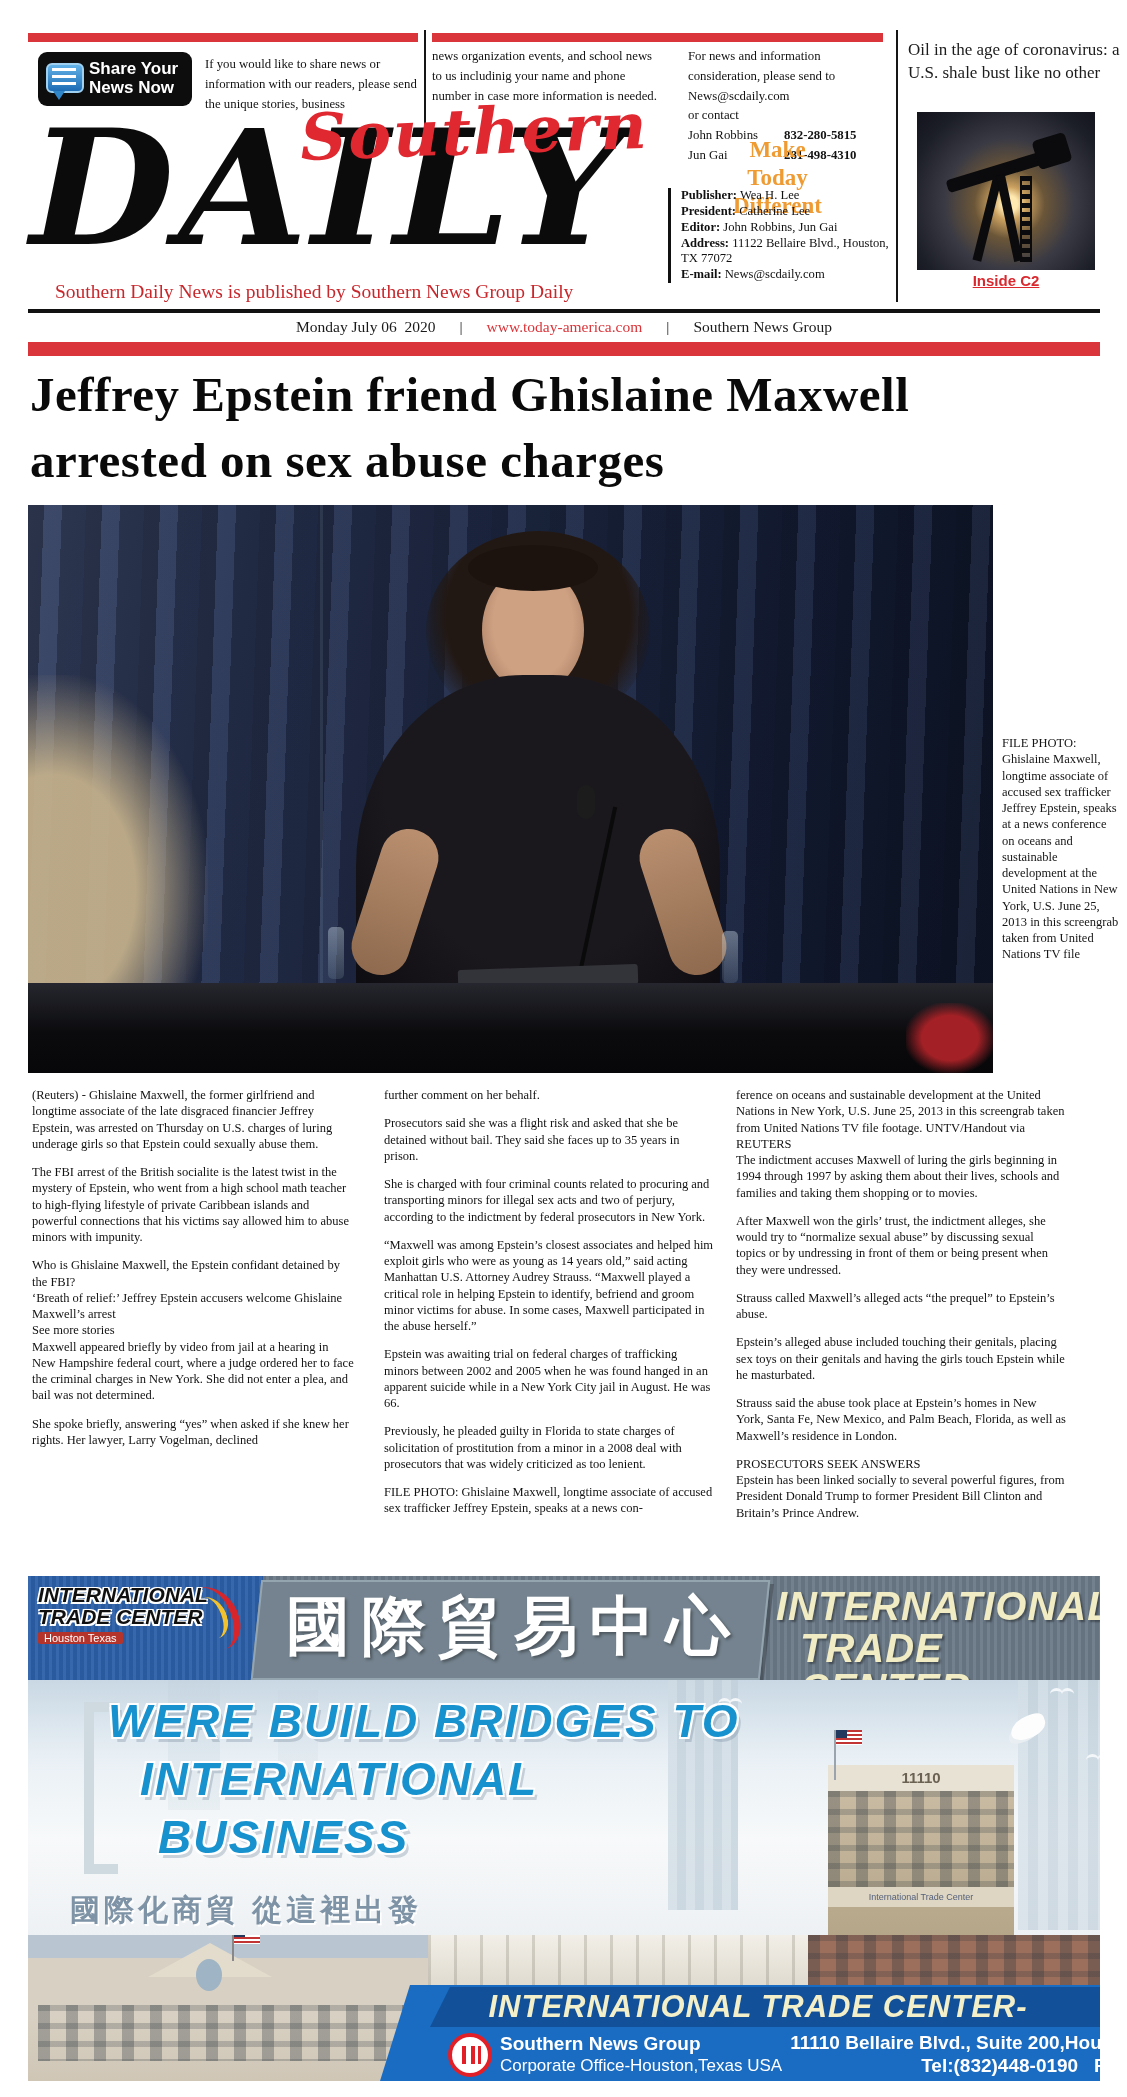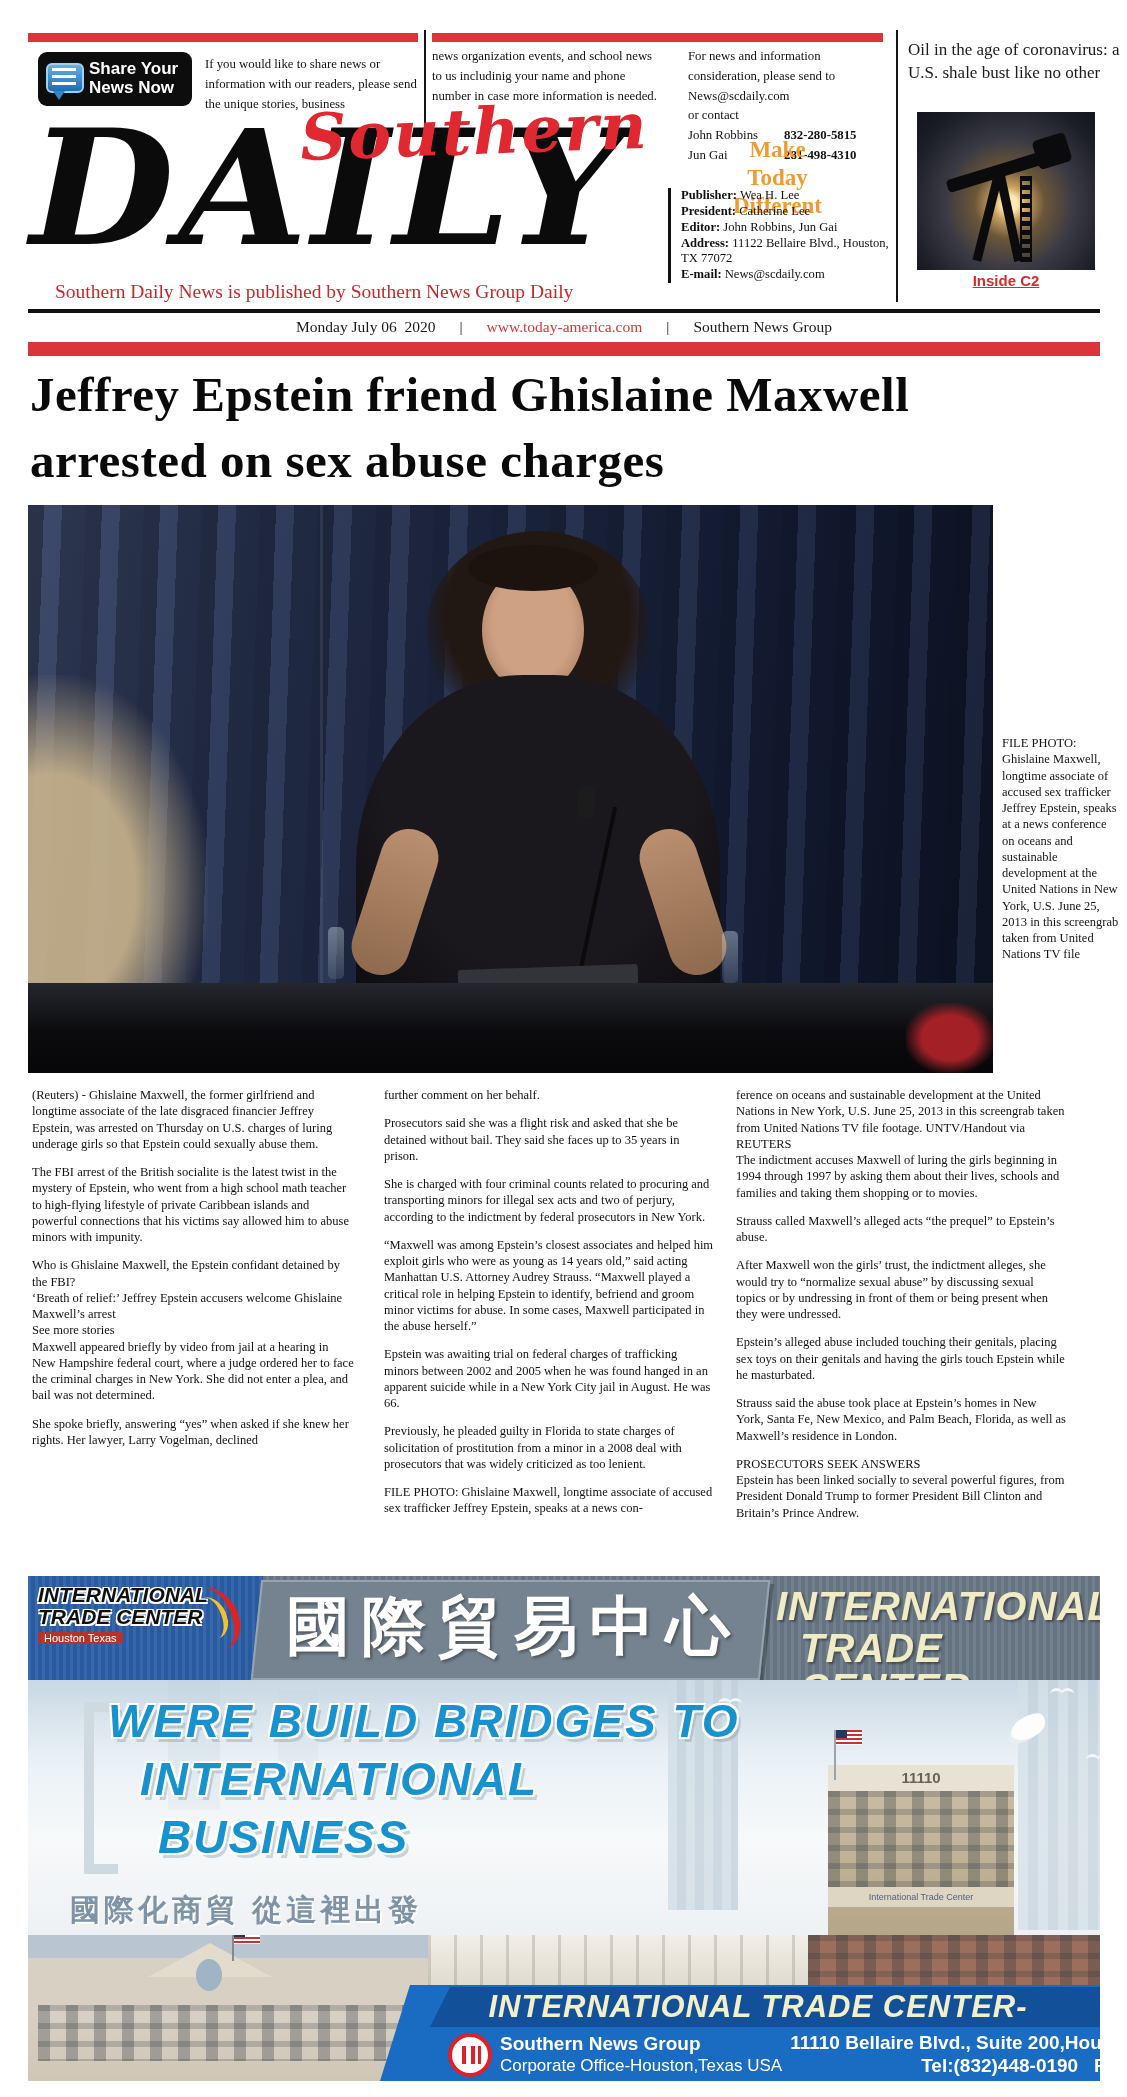--- a/index.html
+++ b/index.html
@@ -229,22 +229,22 @@
     <p>Prosecutors said she was a flight risk and asked that she be detained without bail. They said she faces up to 35 years in prison.</p>
     <p>She is charged with four criminal counts related to procuring and transporting minors for illegal sex acts and two of perjury, according to the indictment by federal prosecutors in New York.</p>
     <p>“Maxwell was among Epstein’s closest associates and helped him exploit girls who were as young as 14 years old,” said acting Manhattan U.S. Attorney Audrey Strauss. “Maxwell played a critical role in helping Epstein to identify, befriend and groom minor victims for abuse. In some cases, Maxwell participated in the abuse herself.”</p>
     <p>Epstein was awaiting trial on federal charges of trafficking minors between 2002 and 2005 when he was found hanged in an apparent suicide while in a New York City jail in August. He was 66.</p>
     <p>Previously, he pleaded guilty in Florida to state charges of solicitation of prostitution from a minor in a 2008 deal with prosecutors that was widely criticized as too lenient.</p>
     <p>FILE PHOTO: Ghislaine Maxwell, longtime associate of accused sex trafficker Jeffrey Epstein, speaks at a news con-</p>
   </div>
   <div class="abs col" style="left:736px;top:1087px;width:330px;">
     <p>ference on oceans and sustainable development at the United Nations in New York, U.S. June 25, 2013 in this screengrab taken from United Nations TV file footage. UNTV/Handout via REUTERS
 The indictment accuses Maxwell of luring the girls beginning in 1994 through 1997 by asking them about their lives, schools and families and taking them  shopping or to movies.</p>
+    <p>After Maxwell won the girls’ trust, the indictment alleges, she would try to “normalize sexual abuse” by discussing sexual topics or by undressing in front of them or being present when they were undressed.</p>
     <p>Strauss called Maxwell’s alleged acts “the prequel” to Epstein’s abuse.</p>
-    <p>After Maxwell won the girls’ trust, the indictment alleges, she would try to “normalize sexual abuse” by discussing sexual topics or by undressing in front of them or being present when they were undressed.</p>
     <p>Epstein’s alleged abuse included touching their genitals, placing sex toys on their genitals and having the girls touch Epstein while he masturbated.</p>
     <p>Strauss said the abuse took place at Epstein’s homes in New York, Santa Fe, New Mexico, and Palm Beach, Florida, as well as Maxwell’s residence in London.</p>
     <p>PROSECUTORS SEEK ANSWERS
 Epstein has been linked socially to several powerful figures, from President Donald Trump to former President Bill Clinton and Britain’s Prince Andrew.</p>
   </div>
 
   <div class="abs banner" style="left:28px;top:1576px;width:1072px;height:104px;">
     <div class="texture"></div>
     <div class="graypanel"></div>
     <div class="cjk-title">國際貿易中心</div>

